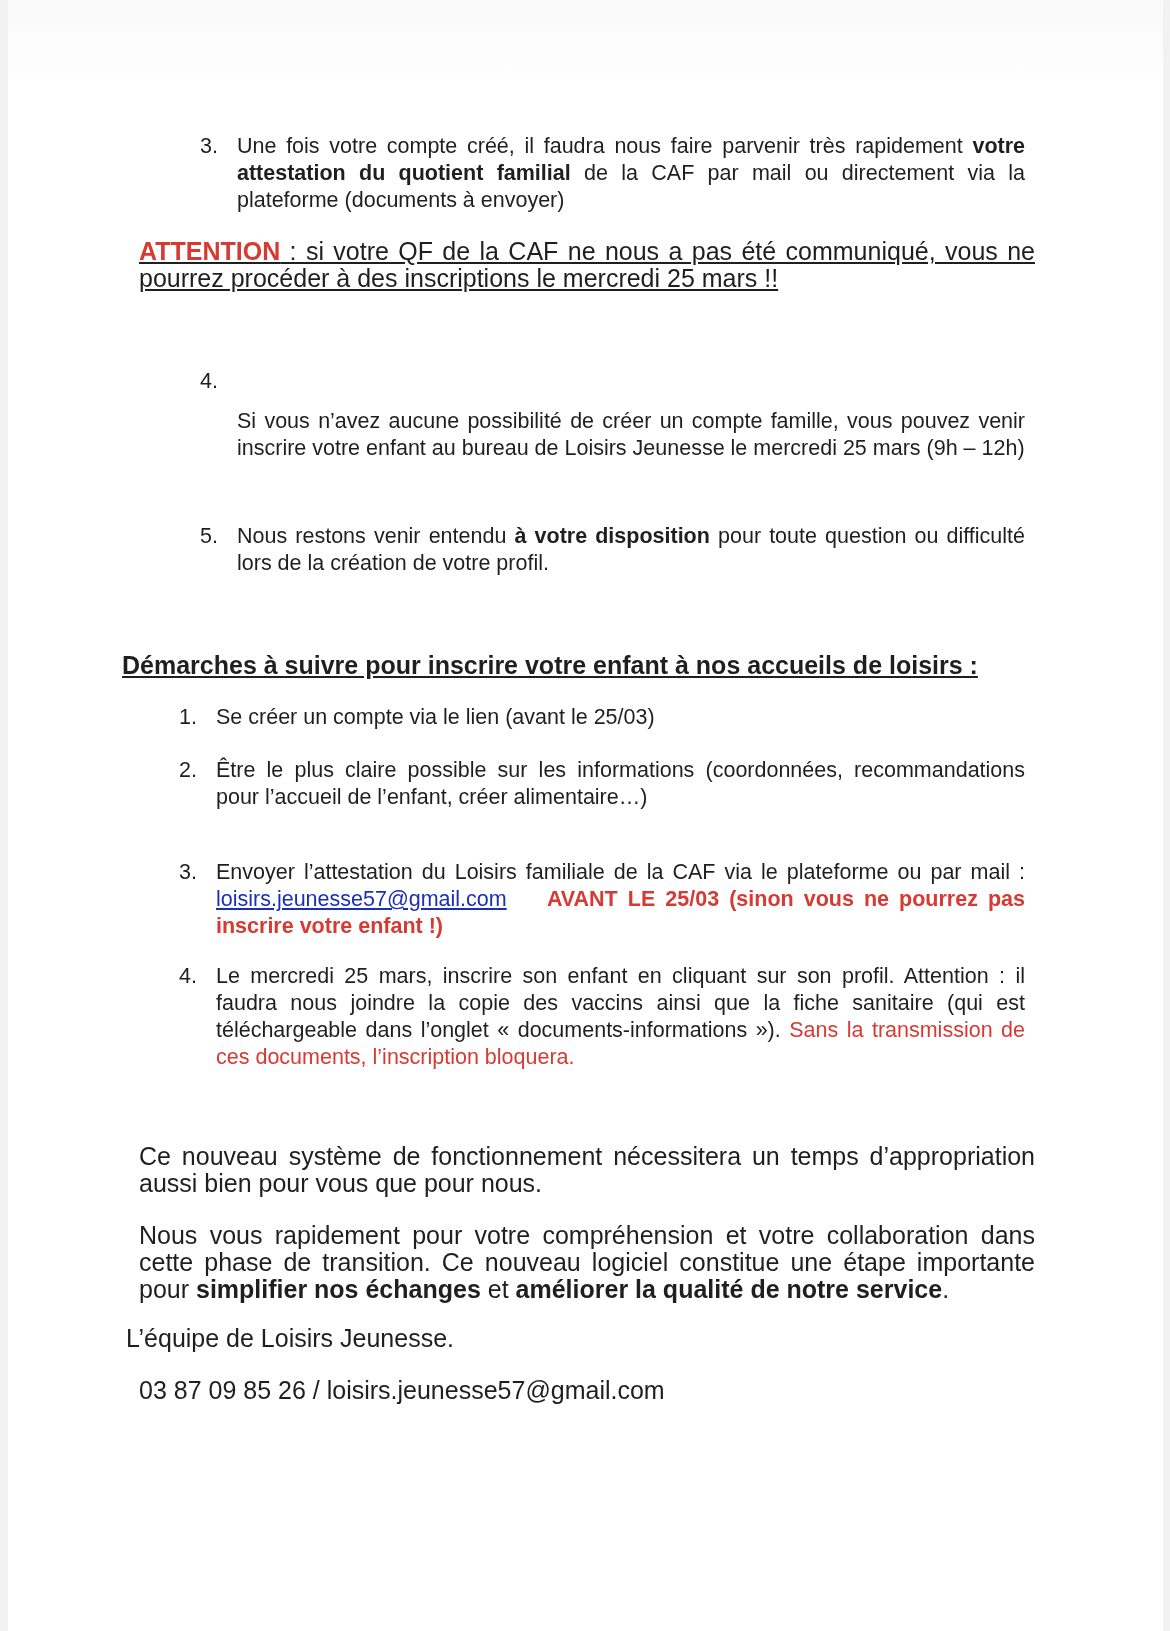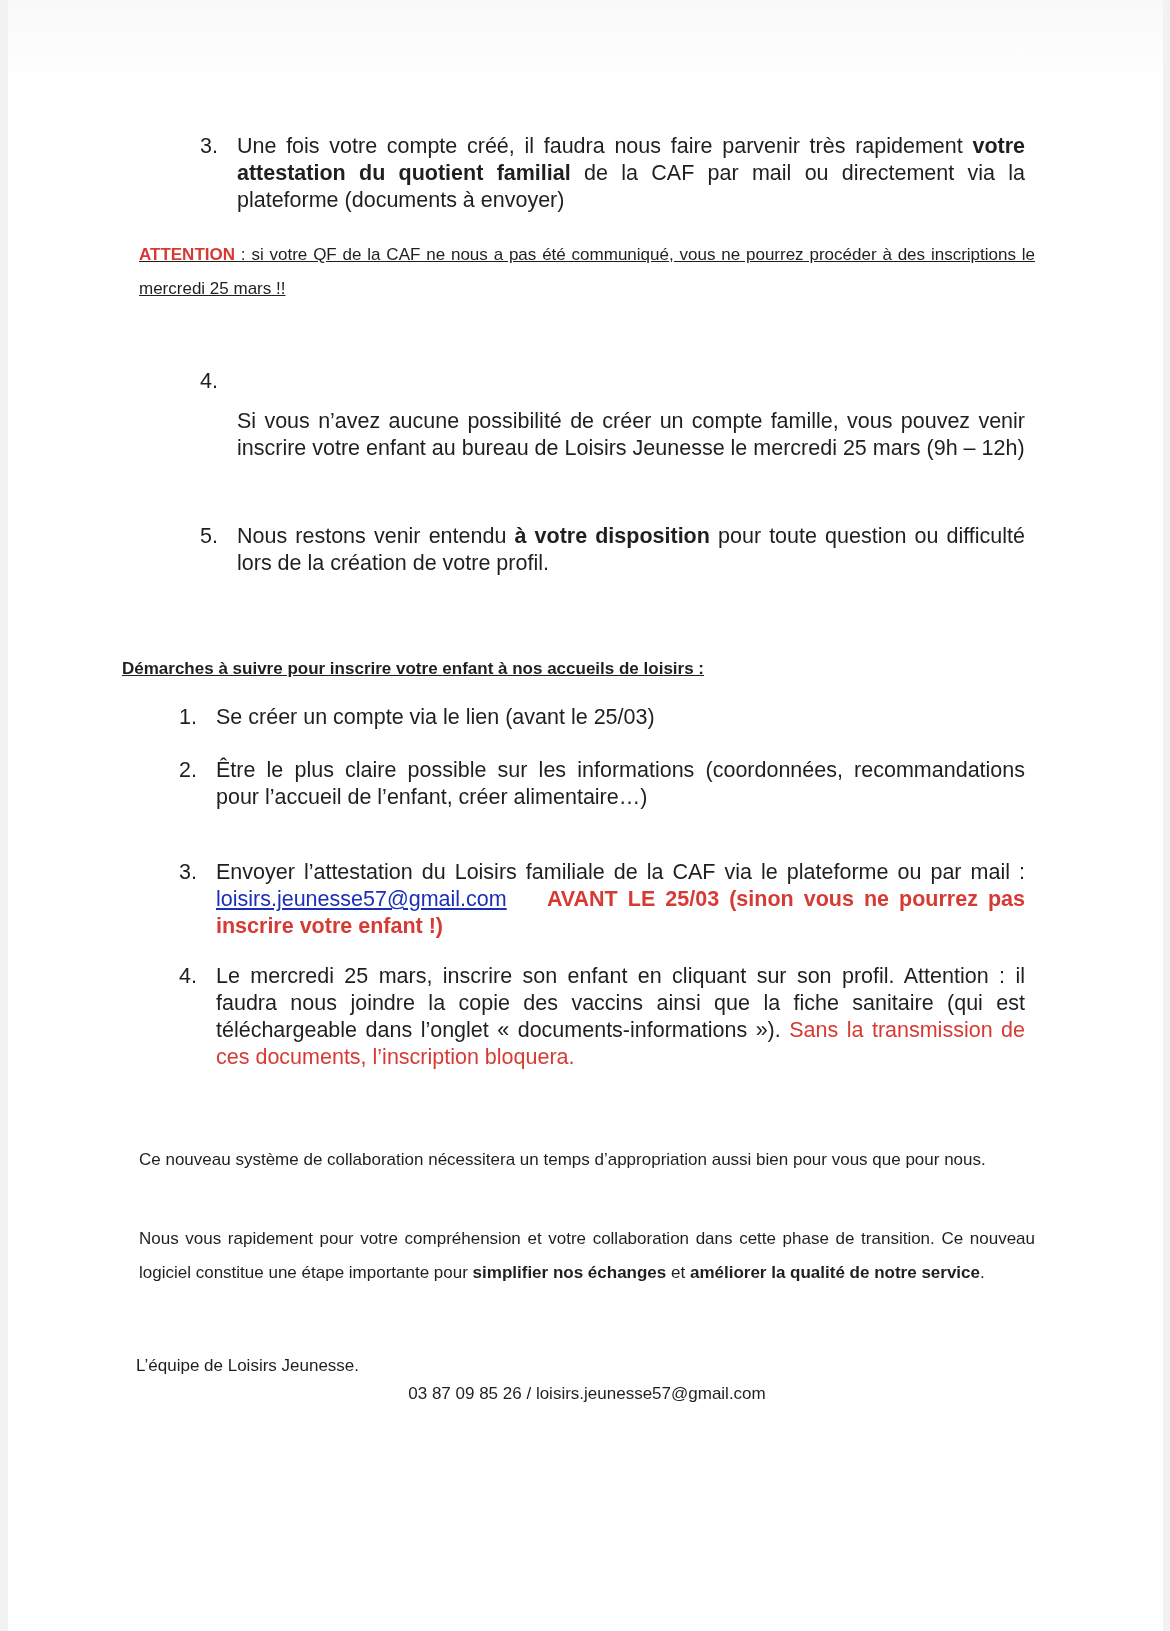--- a/index.html
+++ b/index.html
@@ -10,21 +10,21 @@
       color: #1f1f1f;
     }
     .page {
       position: absolute; left: 8px; top: 0; width: 1155px; height: 1631px;
       background: #ffffff;
     }
     .page-top-fade {
       position: absolute; left: 0; top: 0; width: 100%; height: 90px;
       background: linear-gradient(#f9f9f9, #ffffff);
     }
-    .block { position: absolute; font-size: 17px; line-height: 34px; }
+    .block { position: absolute; font-size: 25px; line-height: 27px; }
     .item { position: absolute; font-size: 21.5px; line-height: 27px; }
     .item .num { position: absolute; left: 0; top: 0; }
     .item .txt { position: absolute; top: 0; text-align: justify; }
     .justify { text-align: justify; text-align-last: left; }
     b { font-weight: bold; }
     .red { color: #d63a32; }
     .u { text-decoration: underline; }
     .link { color: #1a2fb8; text-decoration: underline; }
     .heading { font-weight: bold; text-decoration: underline; }
   </style>
@@ -66,20 +66,20 @@
   <div class="item" style="left:171px; top:859px; width:856px;">
     <span class="num">3.</span>
     <div class="txt justify" style="left:37px; width:809px;"><span>Envoyer l’attestation du Loisirs familiale de la CAF via le plateforme ou par mail : </span><a class="link">loisirs.jeunesse57@gmail.com</a>&nbsp;&nbsp;&nbsp; <b class="red">AVANT LE 25/03 (sinon vous ne pourrez pas inscrire votre enfant !)</b></div>
   </div>
 
   <div class="item" style="left:171px; top:963px; width:856px;">
     <span class="num">4.</span>
     <div class="txt justify" style="left:37px; width:809px;"><span>Le mercredi 25 mars, inscrire son enfant en cliquant sur son profil. Attention : il faudra nous joindre la copie des vaccins ainsi que la fiche sanitaire (qui est téléchargeable dans l’onglet « documents-informations »). </span><span class="red">Sans la transmission de ces documents, l’inscription bloquera.</span></div>
   </div>
 
-  <div class="block justify" style="left:131px; top:1143px; width:896px;">Ce nouveau système de collaboration nécessitera un temps d’appropriation aussi bien pour vous que pour nous.</div>
+  <div class="block justify" style="left:131px; top:1143px; width:896px;">Ce nouveau système de fonctionnement nécessitera un temps d’appropriation aussi bien pour vous que pour nous.</div>
 
   <div class="block justify" style="left:131px; top:1222px; width:896px;"><span>Nous vous rapidement pour votre compréhension et votre collaboration dans cette phase de transition. Ce nouveau logiciel constitue une étape importante pour </span><b>simplifier nos échanges</b><span> et </span><b>améliorer la qualité de notre service</b><span>.</span></div>
 
-  <div class="block" style="left:128px; top:1325px; width:896px;margin-top:24px;">L’équipe de Loisirs Jeunesse.</div>
+  <div class="block" style="left:118px; top:1325px; width:896px;">L’équipe de Loisirs Jeunesse.</div>
 
-  <div class="block" style="left:131px; top:1377px; width:896px;text-align:center;"><span>03 87 09 85 26</span><span> / </span><span>loisirs.jeunesse57@gmail.com</span></div>
+  <div class="block" style="left:131px; top:1377px; width:896px;"><span>03 87 09 85 26</span><span> / </span><span>loisirs.jeunesse57@gmail.com</span></div>
 </div>
 
 </body></html>

